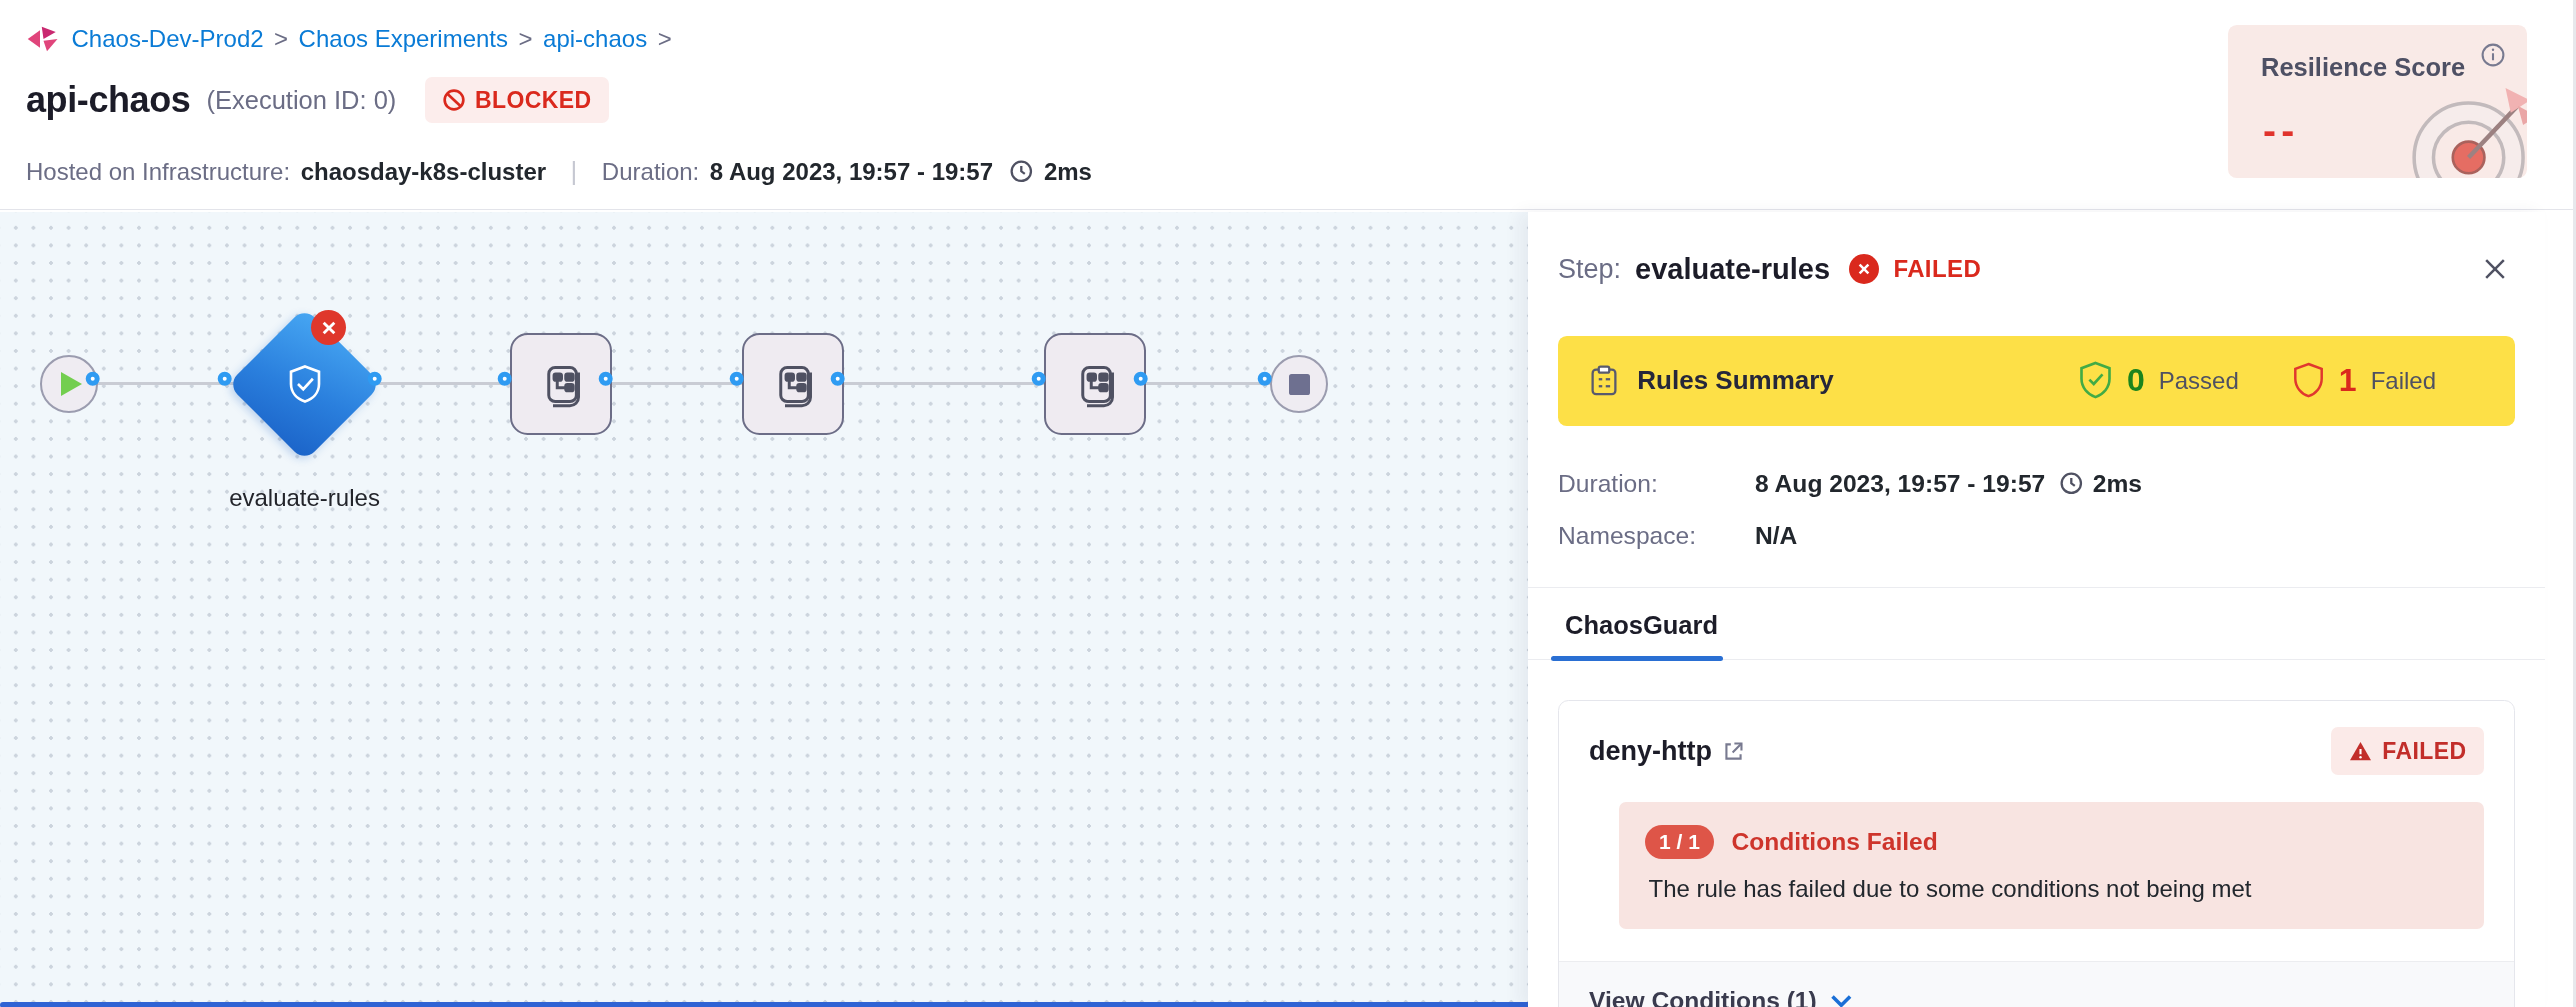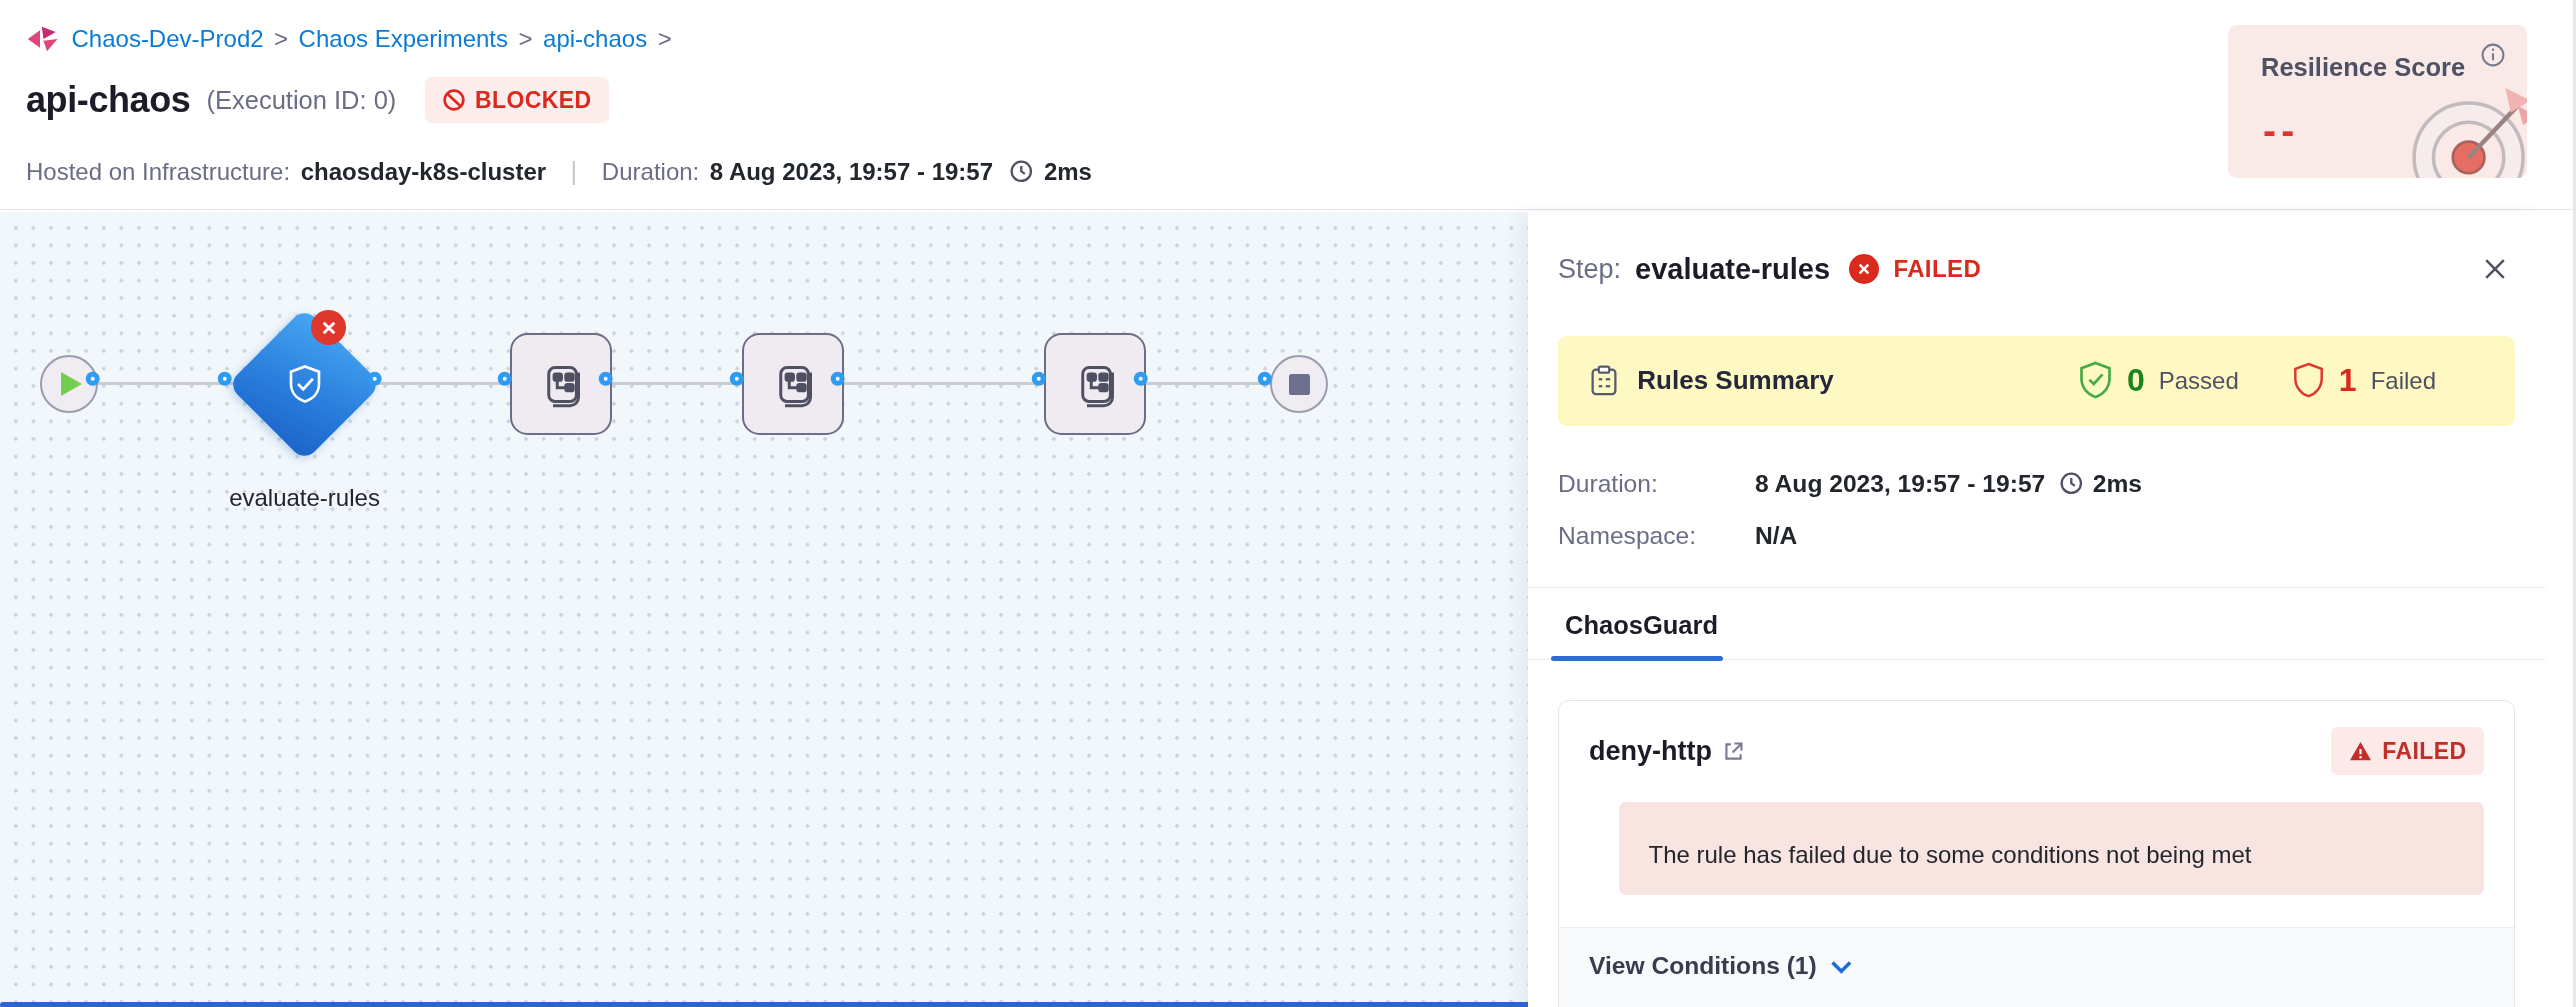--- a/index.html
+++ b/index.html
@@ -50,21 +50,21 @@
 
   
   .side-panel { position:absolute; left:1528px; top:212px; width:1017px; height:796px; background:#ffffff; box-shadow:-8.8px 0 16px rgba(40,41,61,0.06); padding:37px 30px 0 30px; }
   .step-header { display:flex; align-items:center; gap:14px; }
   .step-label { font-size:27px; color:#6b6d85; }
   .step-name { font-size:29px; font-weight:bold; color:#1c1c28; }
   .step-status-icon { width:30px; height:30px; border-radius:50%; background:#da291d; color:#ffffff; display:flex; align-items:center; justify-content:center; margin-left:5.3px; }
   .step-status-text { font-size:24px; font-weight:bold; color:#da291d; letter-spacing:0.4px; }
   .panel-close { margin-left:auto; color:#4f5162; cursor:pointer; padding:5.3px; }
 
-  .rules-card { margin-top:46px; height:90px; background:#fef9c3; border-radius:8.8px; display:flex; align-items:center; padding:0 79px 0 32px; }
+  .rules-card { margin-top:46px; height:90px; background:#fde047; border-radius:8.8px; display:flex; align-items:center; padding:0 79px 0 32px; }
   .rules-title-wrap { display:flex; align-items:center; gap:19.3px; color:#585a6e; }
   .rules-title { font-size:26px; font-weight:bold; color:#26273a; }
   .rules-counts { margin-left:auto; display:flex; align-items:center; gap:14px; }
   .count-num-pass { font-size:32px; font-weight:bold; color:#1b841d; }
   .count-num-fail { font-size:32px; font-weight:bold; color:#da291d; }
   .count-label { font-size:24px; color:#4f5162; margin-right:39px; }
   .count-label:last-child { margin-right:0; }
 
   .detail-rows { margin-top:44px; display:flex; flex-direction:column; gap:24.6px; }
   .detail-row { display:flex; align-items:center; font-size:24.6px; }
@@ -328,20 +328,24 @@
           <svg width="23" height="21" viewBox="0 0 26 24">
             <path d="M13 1 L25 22 H1 Z" fill="#c22e2a"></path>
             <line x1="13" y1="9" x2="13" y2="15" stroke="#ffffff" stroke-width="2.4"></line>
             <circle cx="13" cy="18.5" r="1.4" fill="#ffffff"></circle>
           </svg>
         </span>
         <span>FAILED</span>
       </span>
     </div>
     <div class="rule-alert">
+      <div class="alert-line1">
+        <span class="ratio-pill">1 / 1</span>
+        <span class="alert-title">Conditions Failed</span>
+      </div>
       <div class="alert-message">The rule has failed due to some conditions not being met</div>
     </div>
     <div class="rule-card-footer">
       <span class="footer-text">View Conditions (1)</span>
       <span class="icon">
         <svg width="24.6" height="17.6" viewBox="0 0 28 20" fill="none" stroke="#1a6fd6" stroke-width="4">
           <polyline points="4,5 14,15 24,5"></polyline>
         </svg>
       </span>
     </div>

